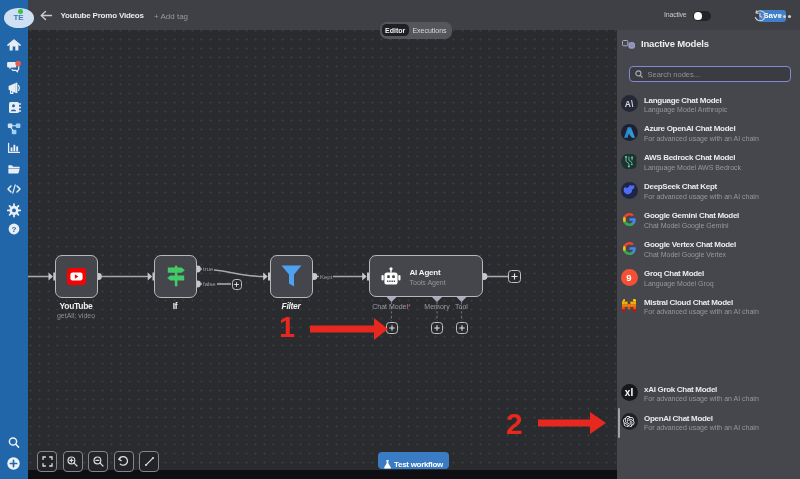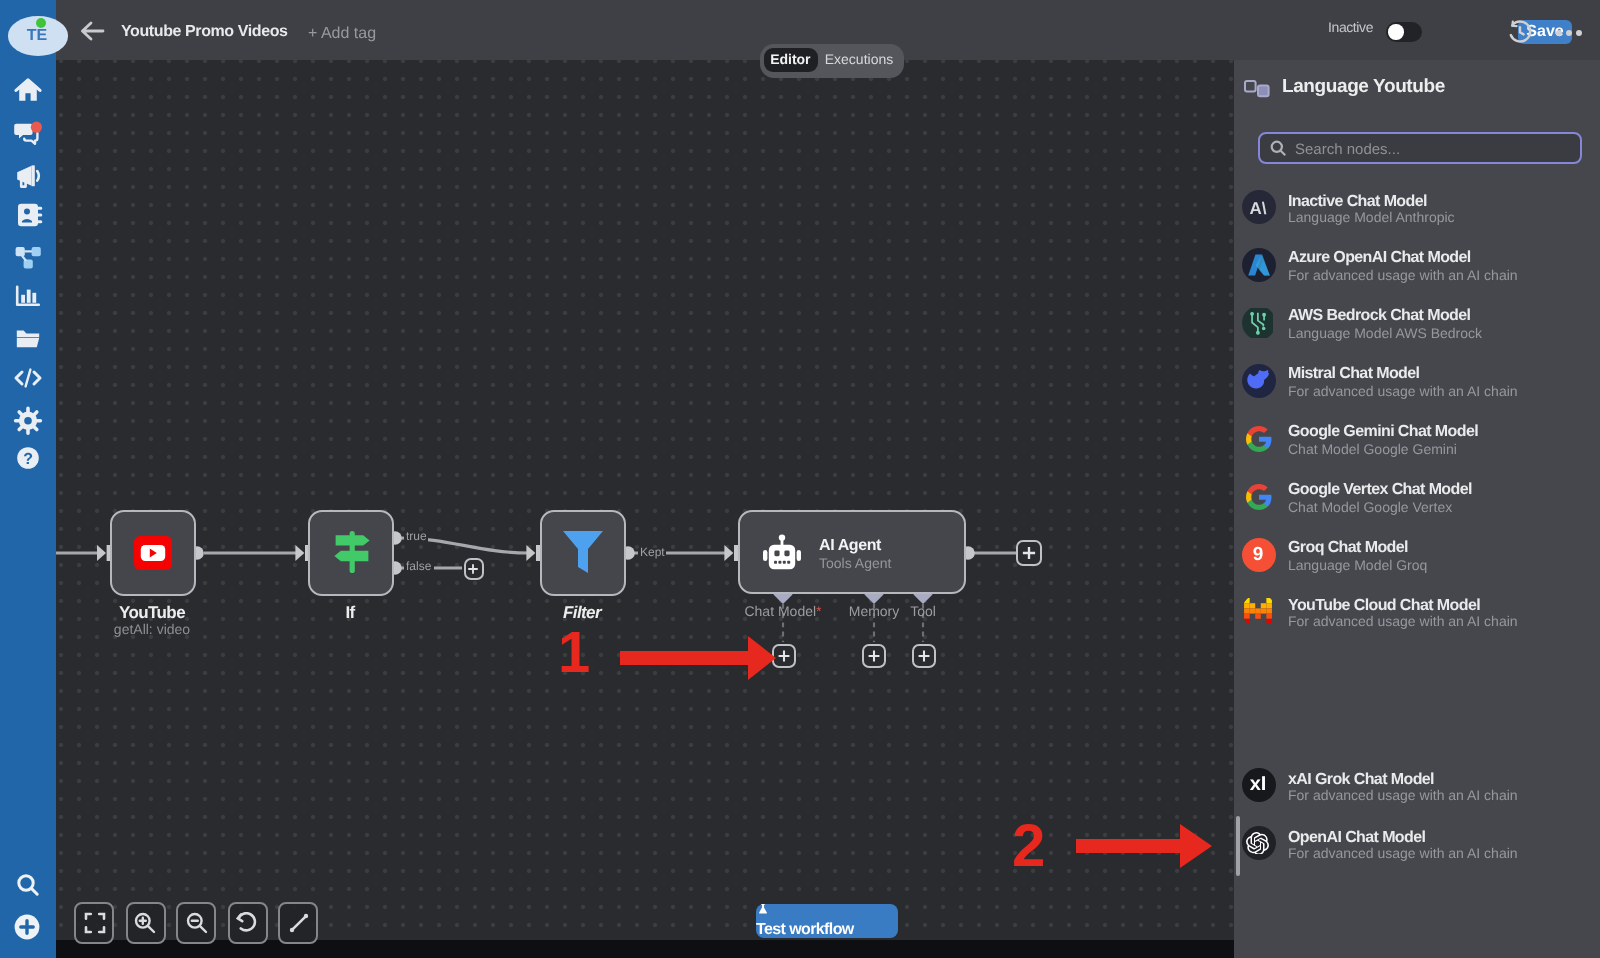--- a/index.html
+++ b/index.html
@@ -268,36 +268,36 @@
   </svg>
   <div class="rednum" style="left:506px; top:407px; font-size:30px;">2</div>
   <svg class="abs" style="left:538px; top:410px; z-index:9;" width="70" height="26" viewBox="0 0 70 26">
     <path d="M0 9.5 H52 V2 L68 13 L52 24 V16.5 H0 z" fill="#e6281e"></path>
   </svg>
 
   <svg class="abs" style="left:622px; top:39.5px; z-index:21;" width="13" height="9" viewBox="0 0 13 9">
     <rect x="0.5" y="0.5" width="5.3" height="5.3" rx="1" fill="none" stroke="#a9aacb" stroke-width="1"></rect>
     <rect x="7" y="2.8" width="5.3" height="5.3" rx="1" fill="#8d8fb8" stroke="#a9aacb" stroke-width="1"></rect>
   </svg>
-  <div class="abs" style="left:641px; top:38px; font-size:9.5px; letter-spacing:-0.2px; font-weight:bold; color:#eceded; z-index:21;">Language Youtube</div>
+  <div class="abs" style="left:641px; top:38px; font-size:9.5px; letter-spacing:-0.2px; font-weight:bold; color:#eceded; z-index:21;">Inactive Models</div>
 
   <div class="abs" style="left:628.5px; top:65.5px; width:162px; height:16px; border:1px solid #8687d8; border-radius:4px; background:#3b3c41; z-index:21;">
     <svg style="position:absolute; left:5px; top:3.8px;" width="8.5" height="8.5" viewBox="0 0 10 10" fill="none" stroke="#aeb0b6" stroke-width="1.3">
         <circle cx="4" cy="4" r="3"></circle>
         <path d="M6.3 6.3 L9 9"></path>
       </svg>
     <div style="position:absolute; left:18px; top:3.5px; font-size:7.5px; color:#8f9196;">Search nodes...</div>
   </div>
 
   <div class="abs" style="left:617.5px; top:408px; width:2px; height:30px; background:#a0a2a8; border-radius:1px; z-index:22;"></div>
   <div class="item" style="top:93.5px;">
     <div class="iticon" style="background:#262838;">
         <span style="color:#d8d9de;font-size:8.5px;font-weight:bold;font-family:'Liberation Sans';">A\</span>
       </div>
-    <div class="ittitle">Inactive Chat Model</div>
+    <div class="ittitle">Language Chat Model</div>
     <div class="itsub">Language Model Anthropic</div>
   </div>
   <div class="item" style="top:122.4px;">
     <div class="iticon" style="background:#1d2030;">
         <svg width="13" height="13" viewBox="0 0 16 16">
           <path d="M5.8 1.5 h4.1 L5.6 14.5 H1.4 z" fill="#2a86d2"></path>
           <path d="M10.6 5.2 L14.6 14.5 H11 L8.3 11.2 L9.9 6.9 z" fill="#1b66b5"></path>
           <path d="M9.9 1.5 L14.7 14.5 H11.2 L5.9 8.1 z" fill="#35a0dc" opacity="0.85"></path>
         </svg>
       </div>
@@ -321,21 +321,21 @@
       </div>
     <div class="ittitle">AWS Bedrock Chat Model</div>
     <div class="itsub">Language Model AWS Bedrock</div>
   </div>
   <div class="item" style="top:180.3px;">
     <div class="iticon" style="background:#202642;">
         <svg width="12" height="12" viewBox="0 0 24 24">
           <path d="M23 5.5 c-.5 2.8-2.4 4.8-4.7 6.2 -.3.2-.4.4-.3.7.3 1.8-.2 3.4-1.3 4.8 -1.4 1.8-3.3 2.9-5.6 3.2 -2.9.4-5.4-.5-7.4-2.6 C2 16 1.2 13.9 1.3 11.5 c.1-2.2 1-4.1 2.5-5.7 .2-.2.3-.2.5 0 1 1.1 2.2 1.9 3.6 2.4 .3.1.5.1.7-.2 .8-1.1 1.9-1.9 3.2-2.3 .3-.1.4-.3.4-.6 0-1.1.4-2 1.2-2.8 .2-.2.4-.3.6-.1 .9.6 1.9 1 3 1.1 .6.1 1.2 0 1.8-.1 .8-.2 1.6-.5 2.4-.9 .5-.2.9-.1 1.1.4 .2.4.1.9-.3 1.8z" fill="#4f6cf7"></path>
         </svg>
       </div>
-    <div class="ittitle">Mistral Chat Model</div>
+    <div class="ittitle">DeepSeek Chat Kept</div>
     <div class="itsub">For advanced usage with an AI chain</div>
   </div>
   <div class="item" style="top:238.1px;">
     <div class="iticon" style="background:transparent;">
         <svg width="13" height="13" viewBox="0 0 18 18">
           <path fill="#4285F4" d="M17.64 9.2c0-.637-.057-1.251-.164-1.84H9v3.481h4.844a4.14 4.14 0 0 1-1.796 2.716v2.259h2.908c1.702-1.567 2.684-3.875 2.684-6.615z"></path>
           <path fill="#34A853" d="M9 18c2.43 0 4.467-.806 5.956-2.18l-2.908-2.259c-.806.54-1.837.86-3.048.86-2.344 0-4.328-1.584-5.036-3.711H.957v2.332A8.997 8.997 0 0 0 9 18z"></path>
           <path fill="#FBBC05" d="M3.964 10.71A5.41 5.41 0 0 1 3.682 9c0-.593.102-1.17.282-1.71V4.958H.957A8.996 8.996 0 0 0 0 9c0 1.452.348 2.827.957 4.042l3.007-2.332z"></path>
           <path fill="#EA4335" d="M9 3.58c1.321 0 2.508.454 3.44 1.345l2.582-2.58C13.463.891 11.426 0 9 0A8.997 8.997 0 0 0 .957 4.958L3.964 7.29C4.672 5.163 6.656 3.58 9 3.58z"></path>
         </svg>
@@ -378,21 +378,21 @@
             <rect x="9" y="5.6" width="3" height="2.8" fill="#ff8205"></rect>
             <rect x="12" y="5.6" width="3" height="2.8" fill="#ff8205"></rect>
 <rect x="0" y="8.4" width="3" height="2.8" fill="#fa500f"></rect>
             <rect x="6" y="8.4" width="3" height="2.8" fill="#fa500f"></rect>
             <rect x="12" y="8.4" width="3" height="2.8" fill="#fa500f"></rect>
 <rect x="0" y="11.2" width="3" height="2.8" fill="#e10500"></rect>
             <rect x="12" y="11.2" width="3" height="2.8" fill="#e10500"></rect>
 </g>
         </svg>
       </div>
-    <div class="ittitle">YouTube Cloud Chat Model</div>
+    <div class="ittitle">Mistral Cloud Chat Model</div>
     <div class="itsub">For advanced usage with an AI chain</div>
   </div>
   <div class="item" style="top:382.7px;">
     <div class="iticon" style="background:#17181c;">
         <span style="color:#fff;font-size:10px;font-weight:bold;letter-spacing:0px;">xI</span>
       </div>
     <div class="ittitle">xAI Grok Chat Model</div>
     <div class="itsub">For advanced usage with an AI chain</div>
   </div>
   <div class="item" style="top:411.6px;">
@@ -431,21 +431,21 @@
       </svg>
     </div>
   <div class="zbtn" style="left:139.4px;">
       <svg width="11" height="11" viewBox="0 0 11 11" fill="none" stroke="#dadbde" stroke-width="1.3" stroke-linecap="round">
         <path d="M2.4 8.6 L8.6 2.4"></path>
         <circle cx="2" cy="9" r="1.1" fill="#dadbde" stroke="none"></circle>
         <circle cx="9" cy="2" r="1.1" fill="#dadbde" stroke="none"></circle>
       </svg>
     </div>
   <div class="abs" style="left:378px; top:451.5px; width:71px; height:17px; background:#3a7cc4; border-radius:4px; z-index:6;
-       display:flex; align-items:flex-start; justify-content:center; color:#fff; font-size:8px; letter-spacing:-0.3px; font-weight:bold; gap:3px; white-space:nowrap;flex-direction:column;">
+       display:flex; align-items:flex-end; justify-content:center; color:#fff; font-size:8px; letter-spacing:-0.3px; font-weight:bold; gap:3px; white-space:nowrap;">
     <svg width="7" height="9" viewBox="0 0 8 10" fill="#fff">
         <path d="M3 0.5 H5 V3.5 L7.8 8.5 Q8.2 9.5 7.2 9.5 H0.8 Q-0.2 9.5 0.2 8.5 L3 3.5 z"></path>
         <rect x="2.2" y="0" width="3.6" height="1" rx="0.5"></rect>
       </svg>
     <span>Test workflow</span>
   </div>
 
 </div>
 
 </body></html>

